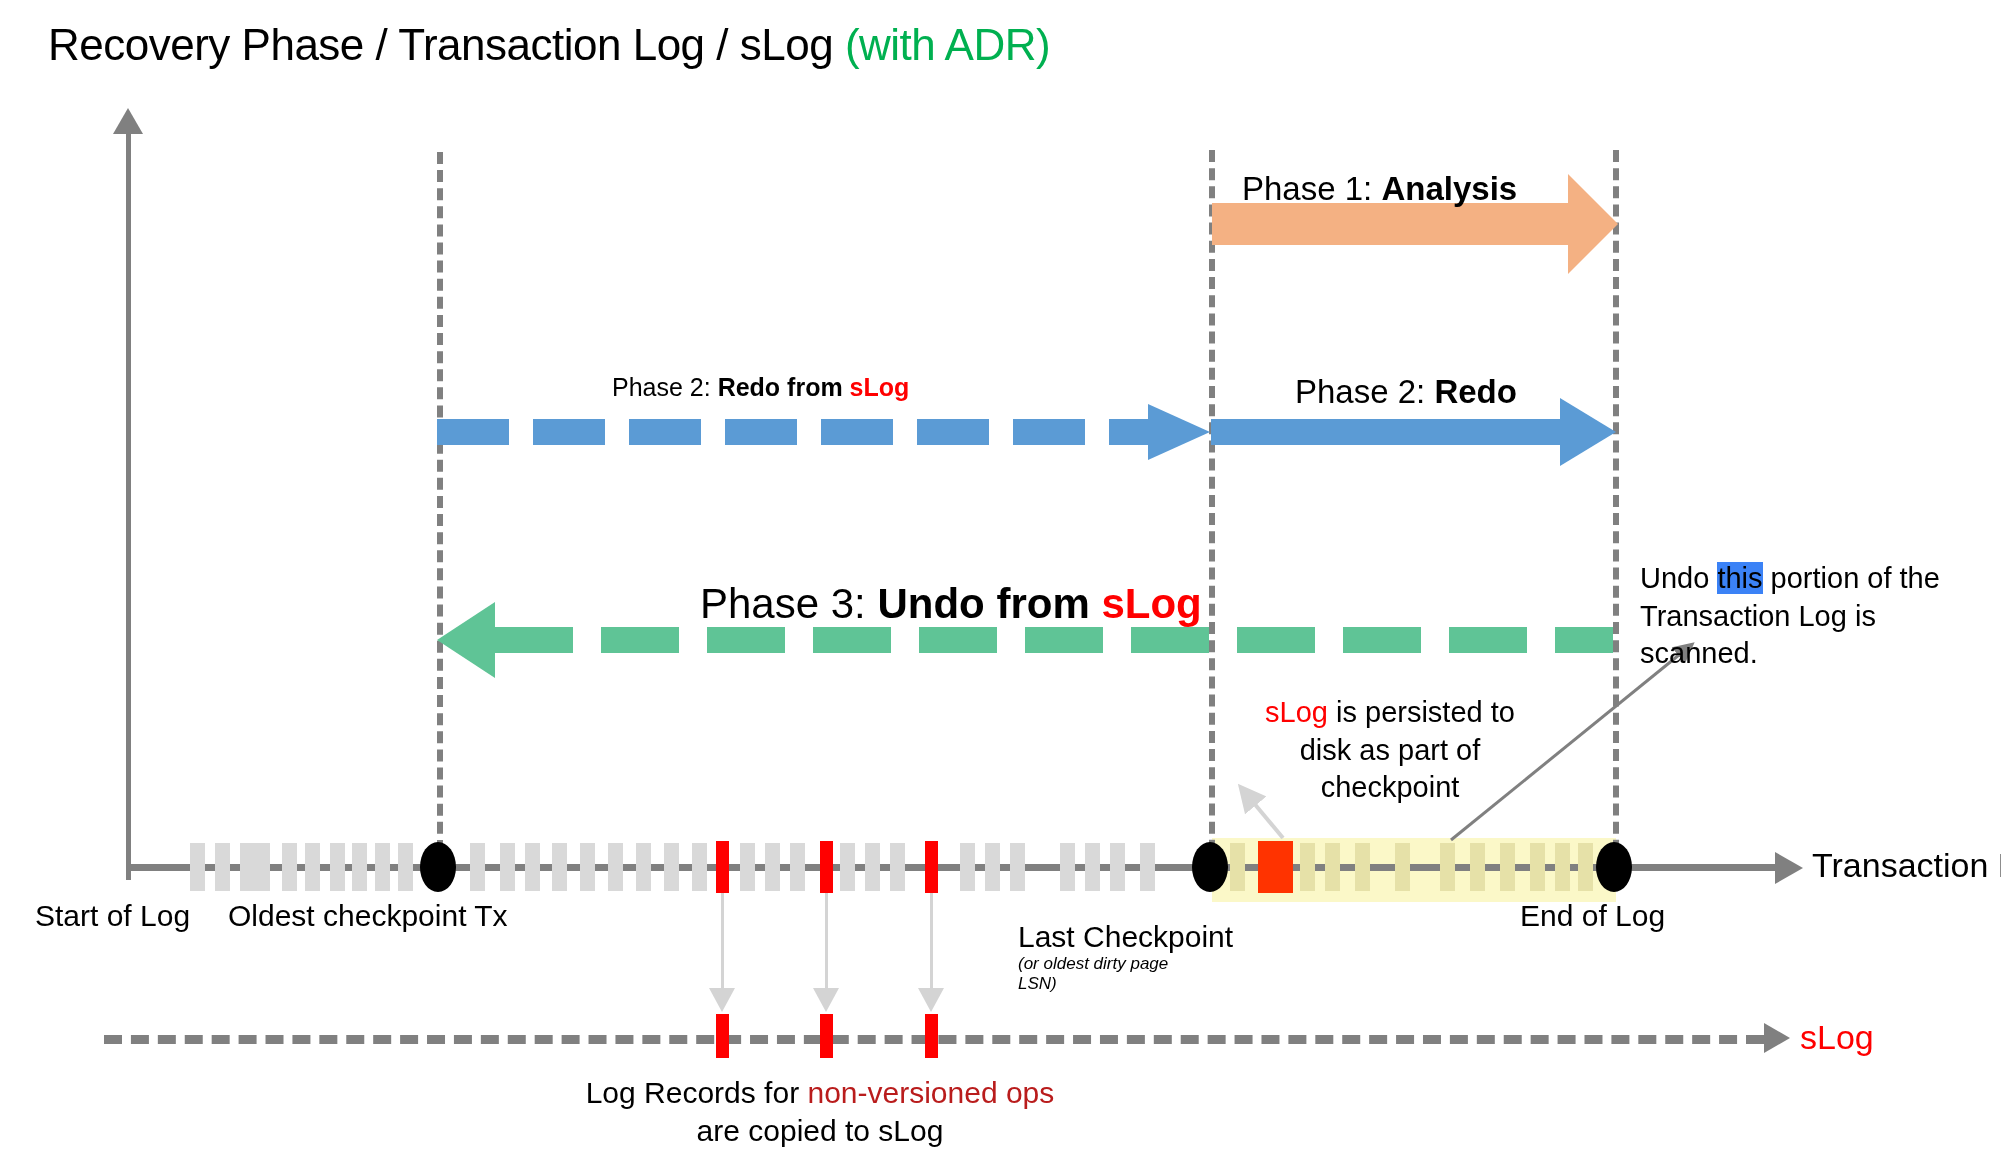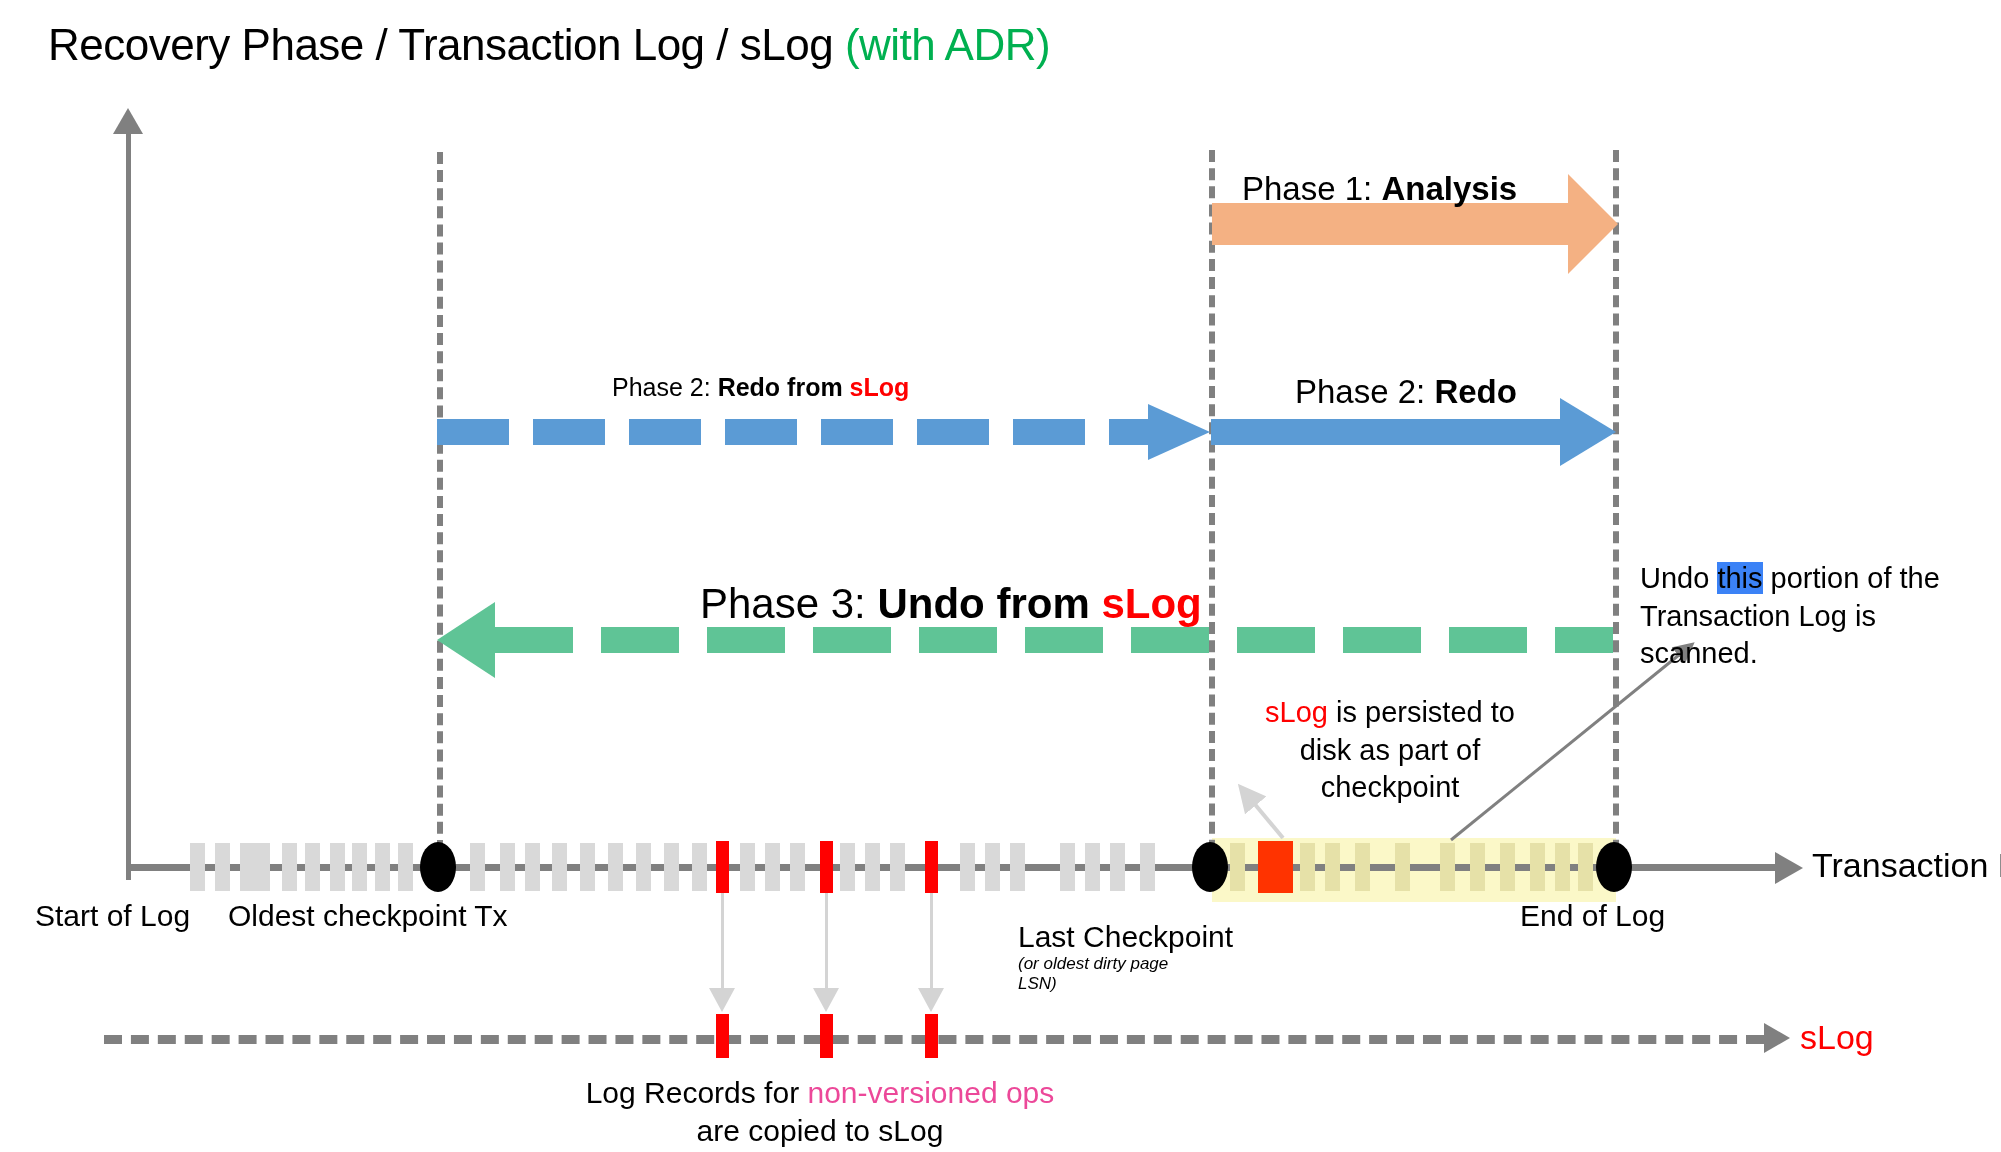--- a/index.html
+++ b/index.html
@@ -250,13 +250,13 @@
 
 <div id="copy-arrows">
     <div class="copyline" style="left: 721px;"></div>
     <div class="copyhead" style="left: 709px;"></div>
     <div class="copyline" style="left: 825px;"></div>
     <div class="copyhead" style="left: 813px;"></div>
     <div class="copyline" style="left: 930px;"></div>
     <div class="copyhead" style="left: 918px;"></div>
   </div>
 
-<div class="abs" style="left:560px;top:1074px;width:520px;font-size:30px;text-align:center;line-height:1.25"><span>Log Records for </span><span style="color:#ec4899">non-versioned ops</span><span> are copied to sLog</span></div>
+<div class="abs" style="left:560px;top:1074px;width:520px;font-size:30px;text-align:center;line-height:1.25"><span>Log Records for </span><span style="color:#b91c1c">non-versioned ops</span><span> are copied to sLog</span></div>
 
 </body></html>

